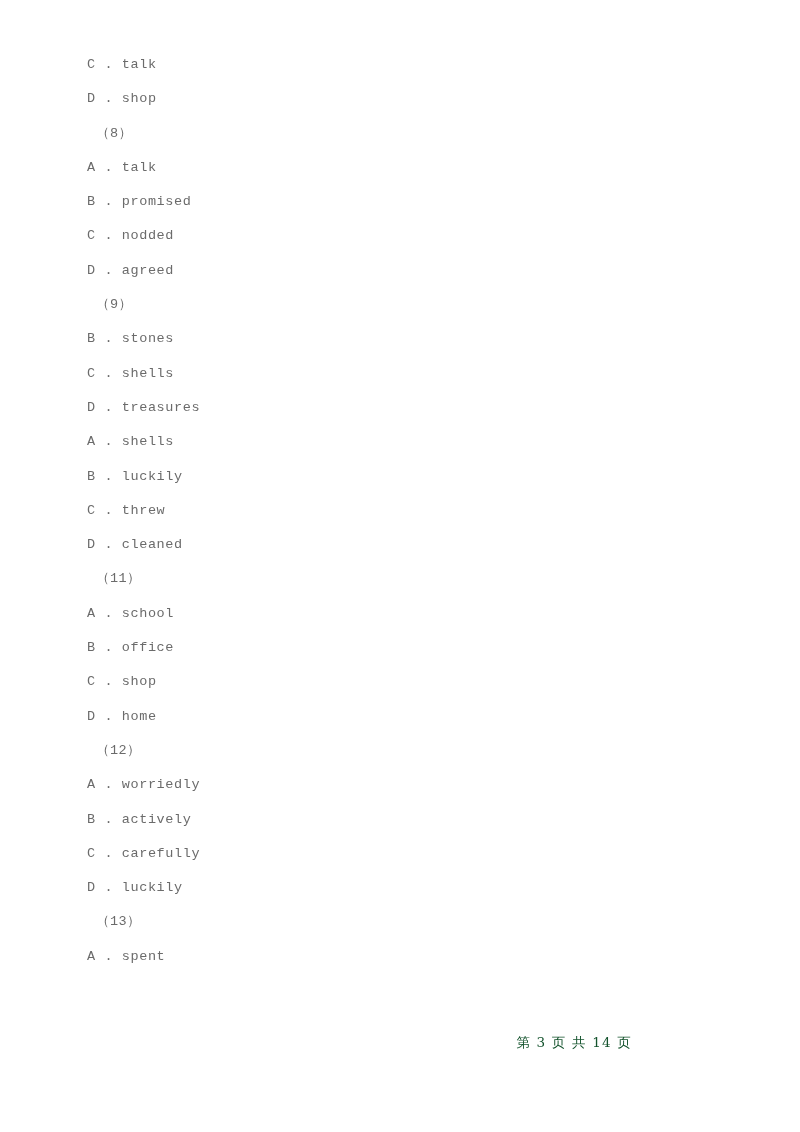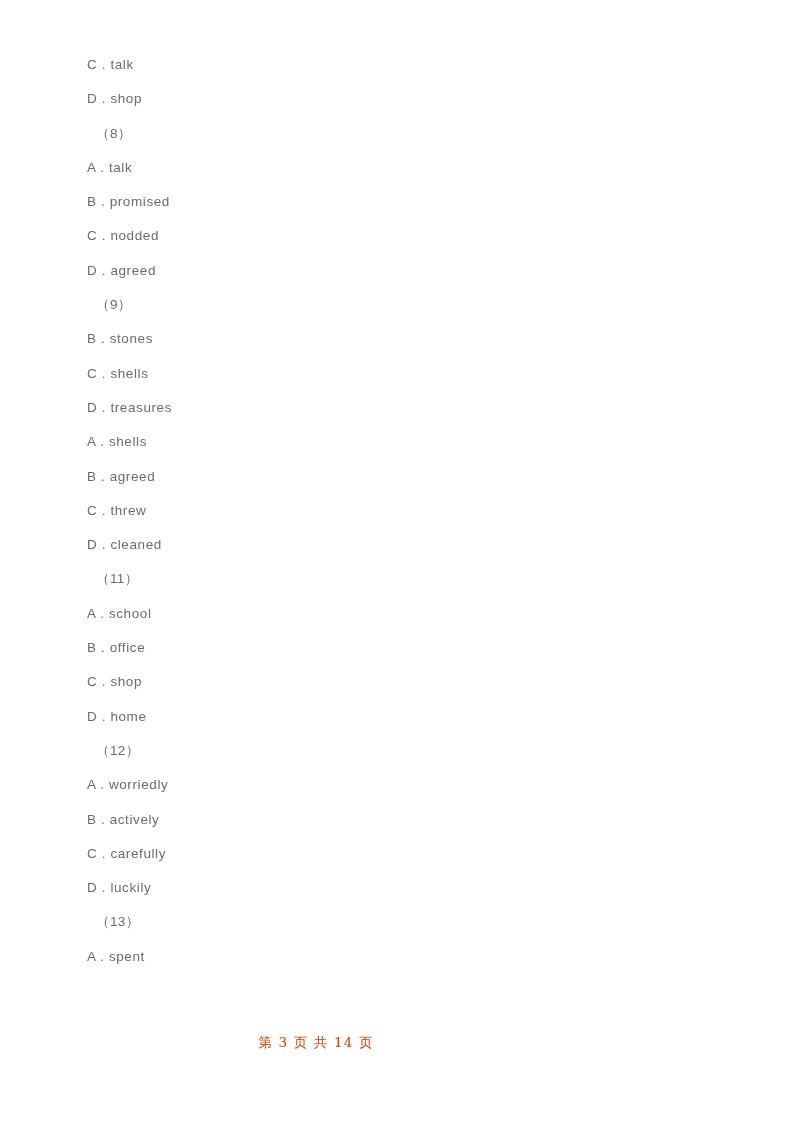--- a/index.html
+++ b/index.html
@@ -33,37 +33,37 @@
     width: 620px;
   }
 
   .line {
     height: 34.3px;
     line-height: 34.3px;
     font-size: 13.5px;
     color: #6b6b6b;
     letter-spacing: 0.6px;
     white-space: pre;
-    font-family: Liberation Sans, sans-serif;
+    font-family: Liberation Mono, monospace;
   }
 
   .line.qnum {
     padding-left: 9px;
     letter-spacing: 0.4px;
   }
 
   .footer {
     position: absolute;
     left: 0;
     top: 1031px;
     width: 632px;
-    text-align: center;
+    text-align: right;
     font-size: 13.5px;
     line-height: 22px;
-    color: #c2410c;
+    color: #14532d;
     letter-spacing: 1.2px;
     font-family: "DejaVu Serif", "Liberation Serif", serif;
     white-space: pre;
   }
 </style>
 </head>
 <body>
 
 <div class="page">
 
@@ -73,21 +73,21 @@
       <div class="line qnum">（8）</div>
       <div class="line">A . talk</div>
       <div class="line">B . promised</div>
       <div class="line">C . nodded</div>
       <div class="line">D . agreed</div>
       <div class="line qnum">（9）</div>
       <div class="line">B . stones</div>
       <div class="line">C . shells</div>
       <div class="line">D . treasures</div>
       <div class="line">A . shells</div>
-      <div class="line">B . agreed</div>
+      <div class="line">B . luckily</div>
       <div class="line">C . threw</div>
       <div class="line">D . cleaned</div>
       <div class="line qnum">（11）</div>
       <div class="line">A . school</div>
       <div class="line">B . office</div>
       <div class="line">C . shop</div>
       <div class="line">D . home</div>
       <div class="line qnum">（12）</div>
       <div class="line">A . worriedly</div>
       <div class="line">B . actively</div>

